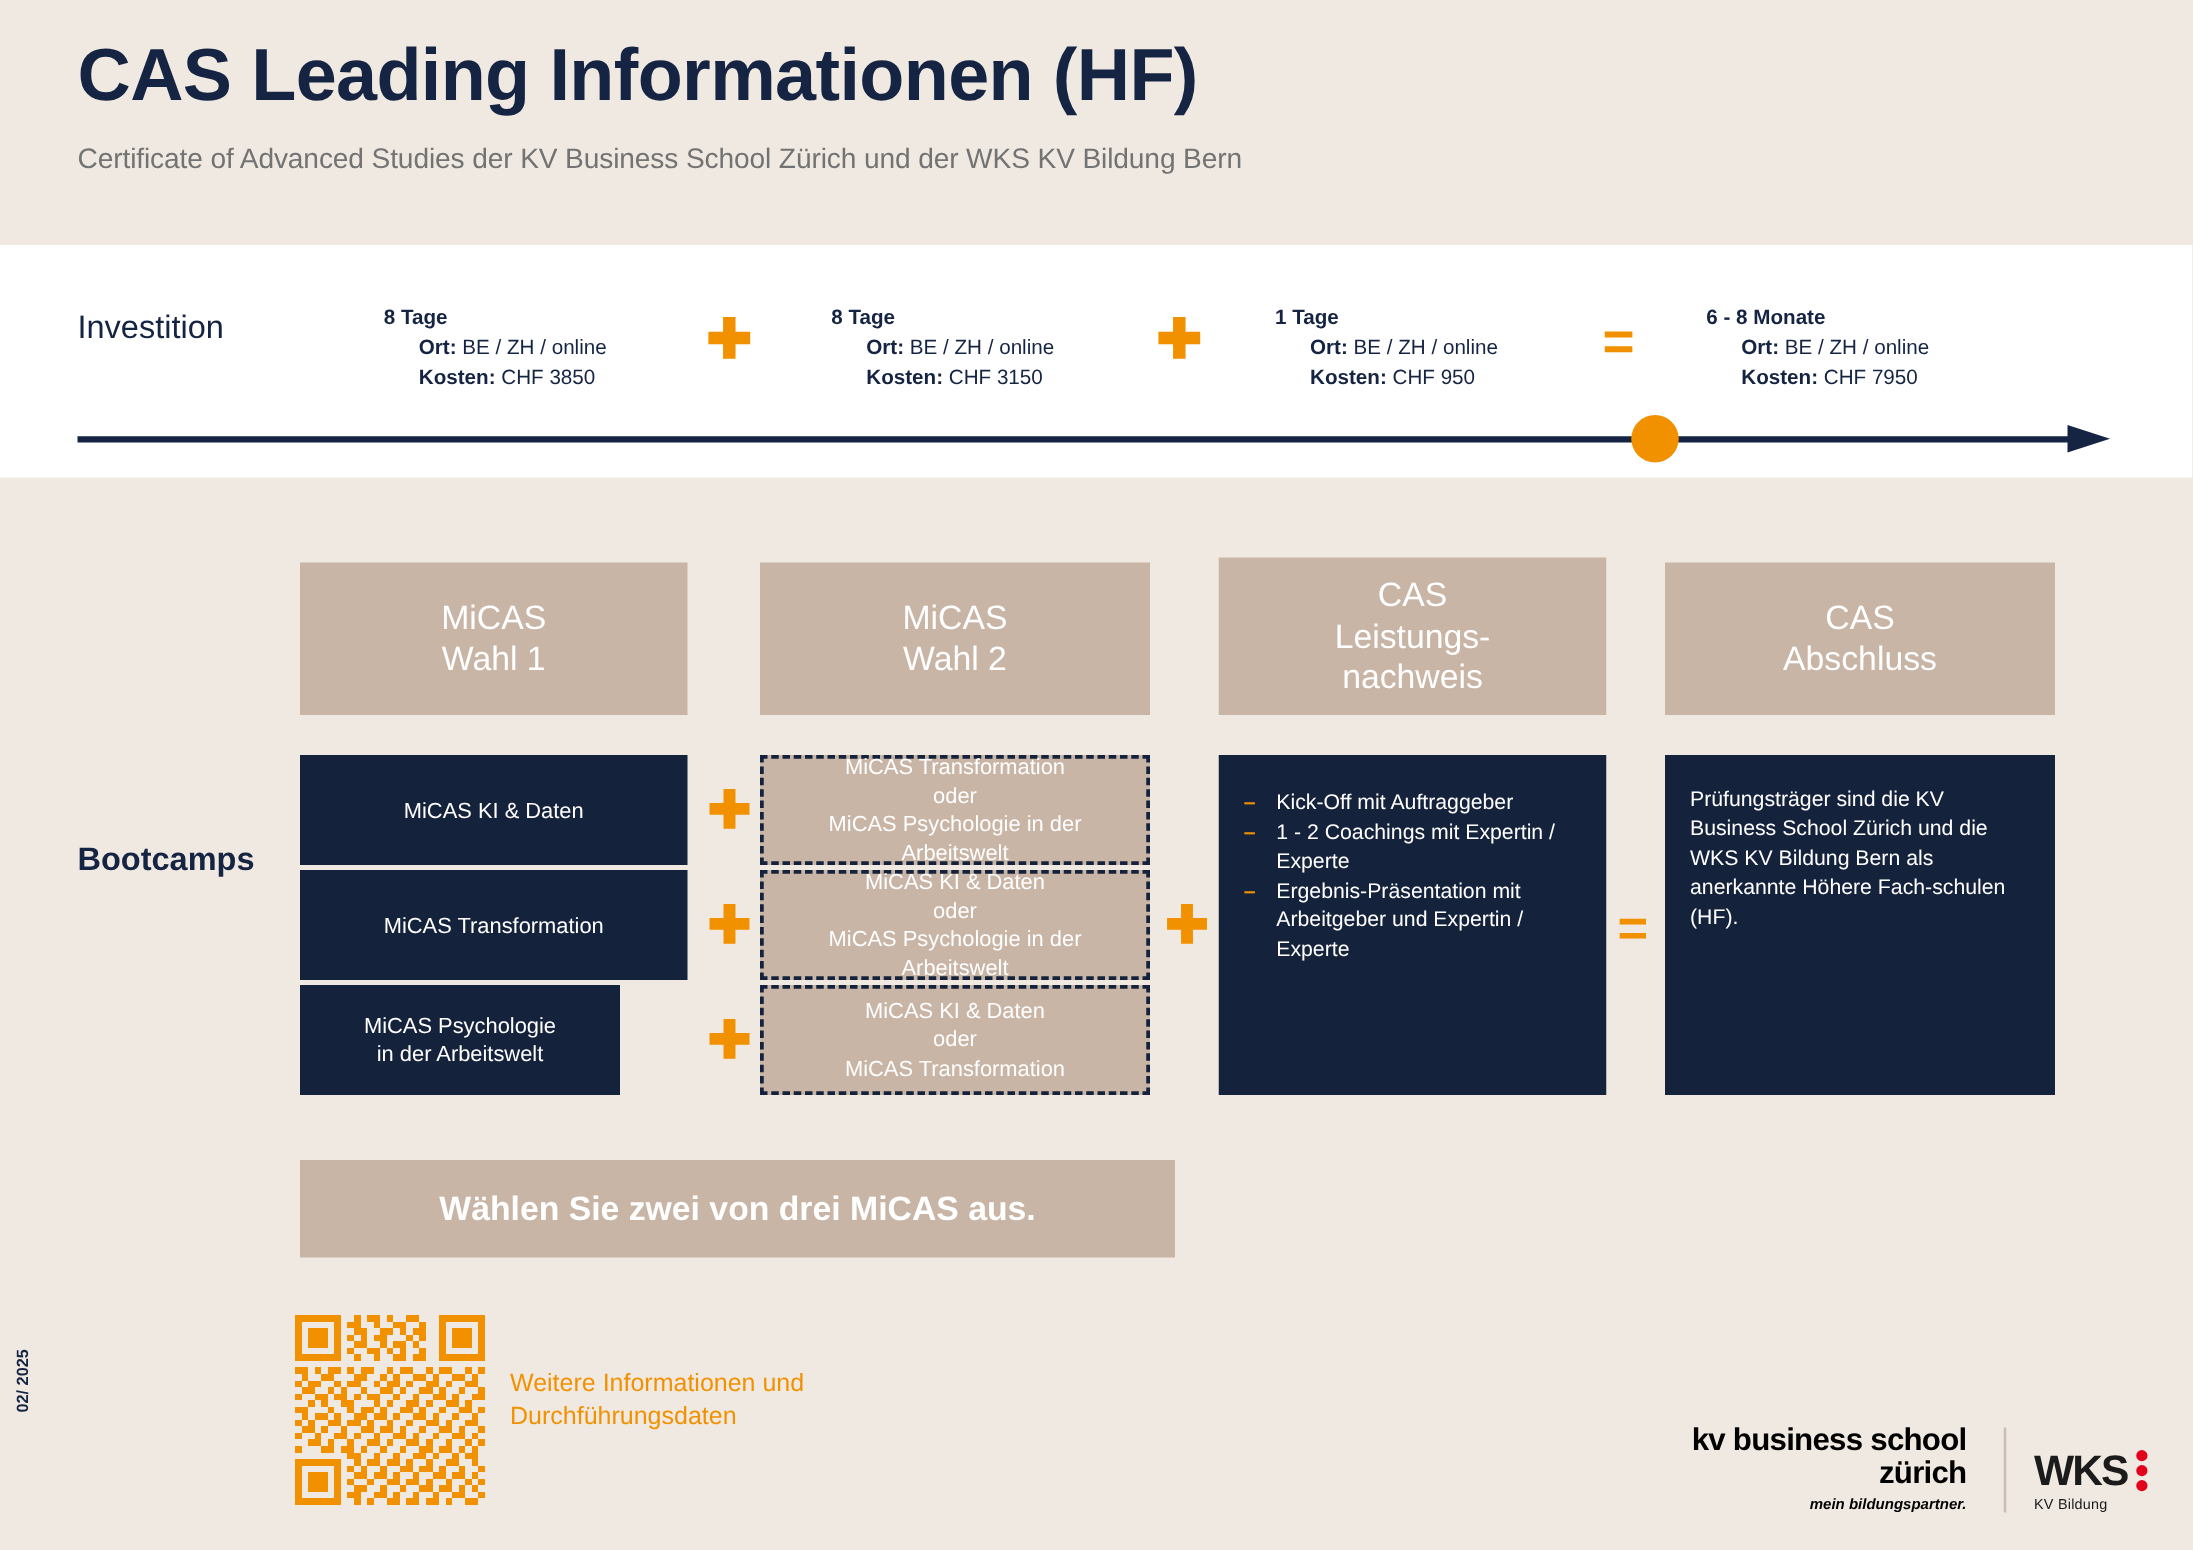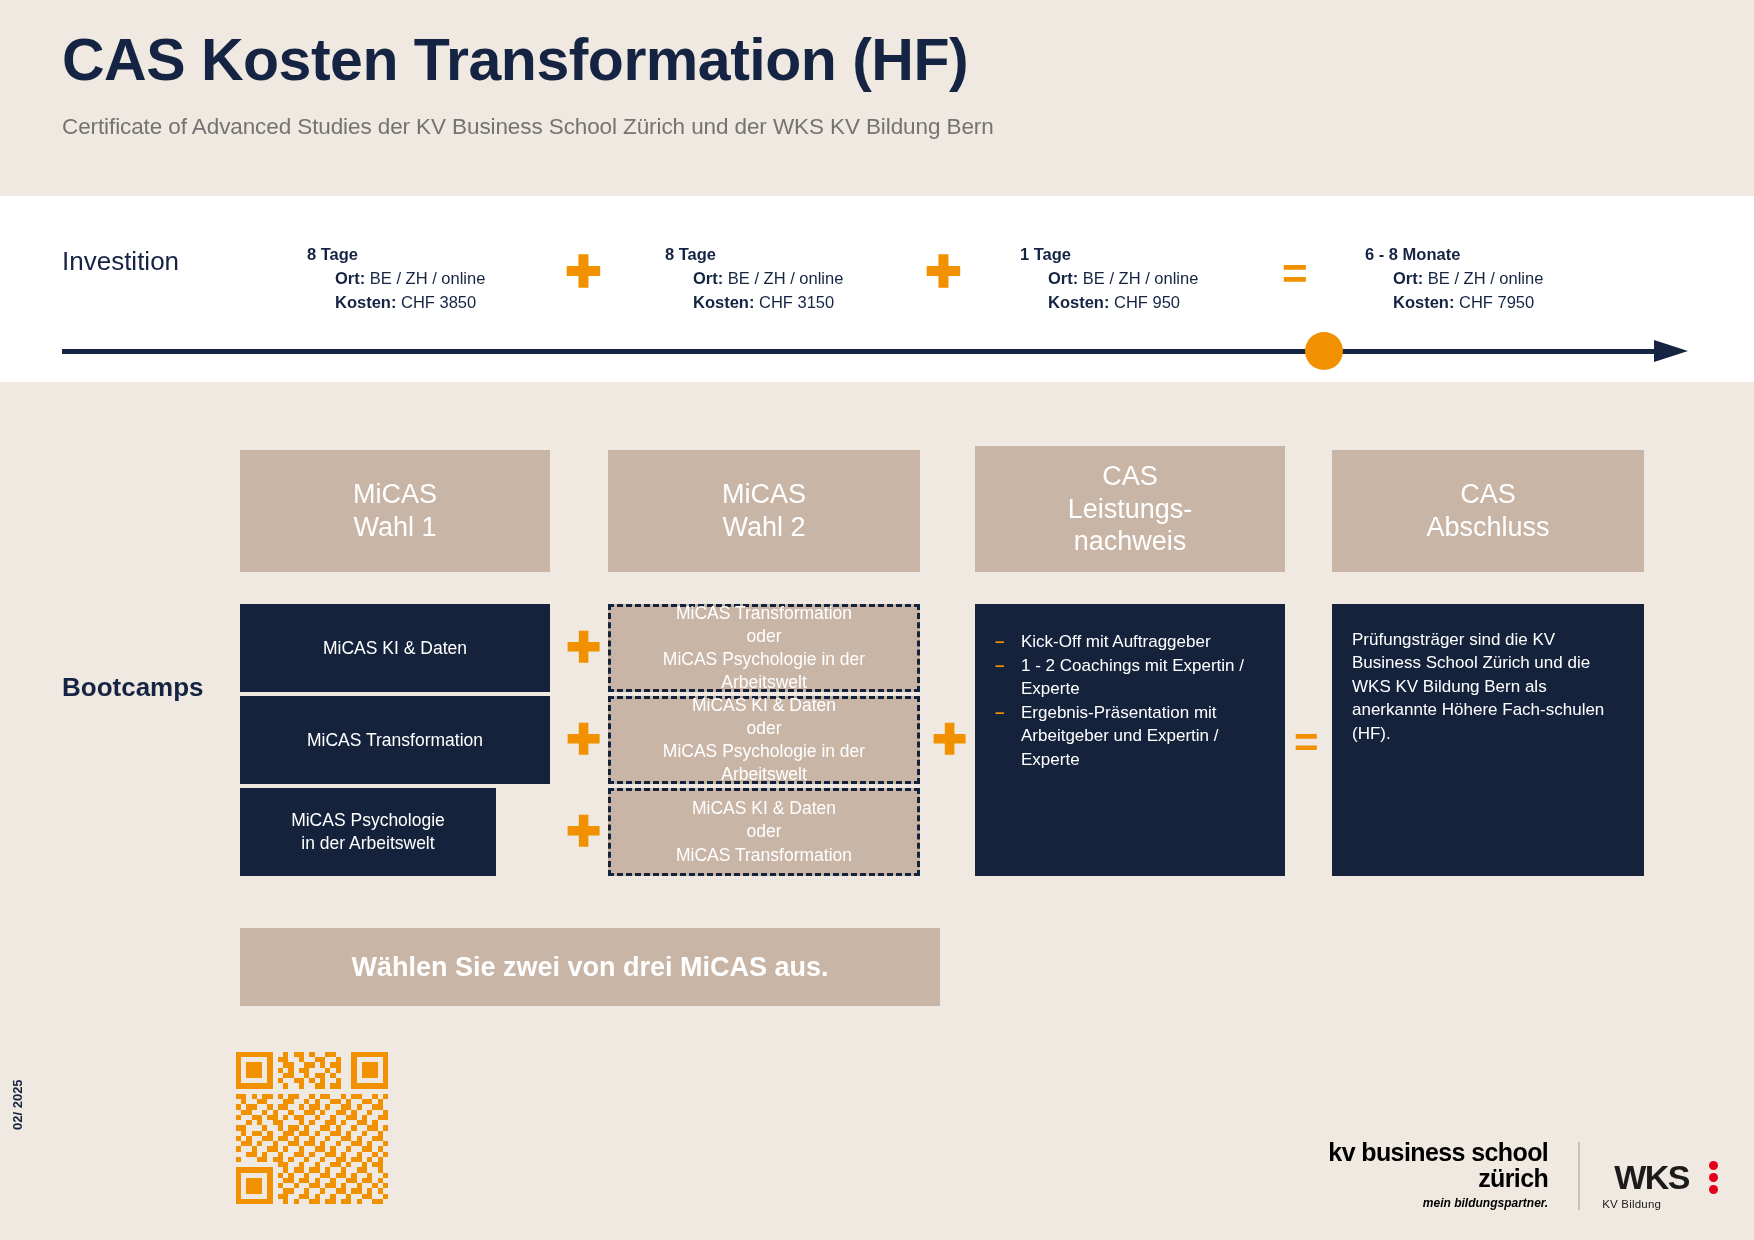--- a/index.html
+++ b/index.html
@@ -136,33 +136,33 @@
     font-size: 13px; font-weight: bold; color: #152442;
     white-space: nowrap;
   }
   .logos { position: absolute; right: 36px; top: 1140px; display: flex; align-items: flex-end; gap: 22px; }
   .logo-kv { text-align: left; color: #000000; position: relative; padding-right: 8px; }
   .logo-kv .l1 { font-size: 25px; font-weight: bold; letter-spacing: -0.6px; line-height: 1.02; }
   .logo-kv .l2 { font-size: 25px; font-weight: bold; letter-spacing: -0.6px; line-height: 1.02; text-align: right; }
   .logo-kv .l3 { font-size: 12px; font-style: italic; font-weight: bold; text-align: right; margin-top: 5px; }
   .logo-sep { width: 2px; height: 68px; background: #c9bfb5; }
   .logo-wks { position: relative; display: flex; flex-direction: column; align-items: flex-start; }
-  .logo-wks .wrow { display: flex; align-items: flex-end; gap: 20px; margin-left: 12px; }
+  .logo-wks .wrow { display: flex; align-items: flex-start; gap: 7px; }
   .logo-wks .wmark { font-size: 34px; font-weight: bold; color: #1b1b1b; letter-spacing: -1.5px; line-height: 1; }
   .logo-wks .dots { display: flex; flex-direction: column; gap: 3px; }
   .logo-wks .dots i { display: block; width: 9px; height: 9px; border-radius: 50%; background: #e2001a; }
   .logo-wks .wsub { font-size: 11.5px; color: #1b1b1b; margin-top: 4px; letter-spacing: 0.2px; }
 </style>
 </head>
 <body>
 
 <div class="page">
 
   <div class="hdr">
-    <div class="hdr-title">CAS Kosten Transformation (HF)</div>
+    <div class="hdr-title">CAS Leading Informationen (HF)</div>
     <div class="hdr-sub">Certificate of Advanced Studies der KV Business School Zürich und der WKS KV Bildung Bern</div>
   </div>
 
   <div class="band"></div>
   <div class="band-label">Investition</div>
 
   <div class="inv-col" style="left:307px;">
     <div class="line days">8 Tage</div>
     <div class="line"><b>Ort:</b><span> BE / ZH / online</span></div>
     <div class="line"><b>Kosten:</b><span> CHF 3850</span></div>
@@ -521,20 +521,24 @@
           <rect x="11" y="28" width="1" height="1"></rect>
           <rect x="14" y="28" width="2" height="1"></rect>
           <rect x="17" y="28" width="2" height="1"></rect>
           <rect x="20" y="28" width="2" height="1"></rect>
           <rect x="23" y="28" width="1" height="1"></rect>
           <rect x="26" y="28" width="2" height="1"></rect>
       </g>
     </svg>
   </div>
 
+  <div class="qr-text">
+    <div>Weitere Informationen und</div>
+    <div>Durchführungsdaten</div>
+  </div>
 
   <div class="daterot">02/ 2025</div>
 
   <div class="logos">
     <div class="logo-kv">
       <div class="l1">kv business school</div>
       <div class="l2">zürich</div>
       <div class="l3">mein bildungspartner.</div>
     </div>
     <div class="logo-sep"></div>

